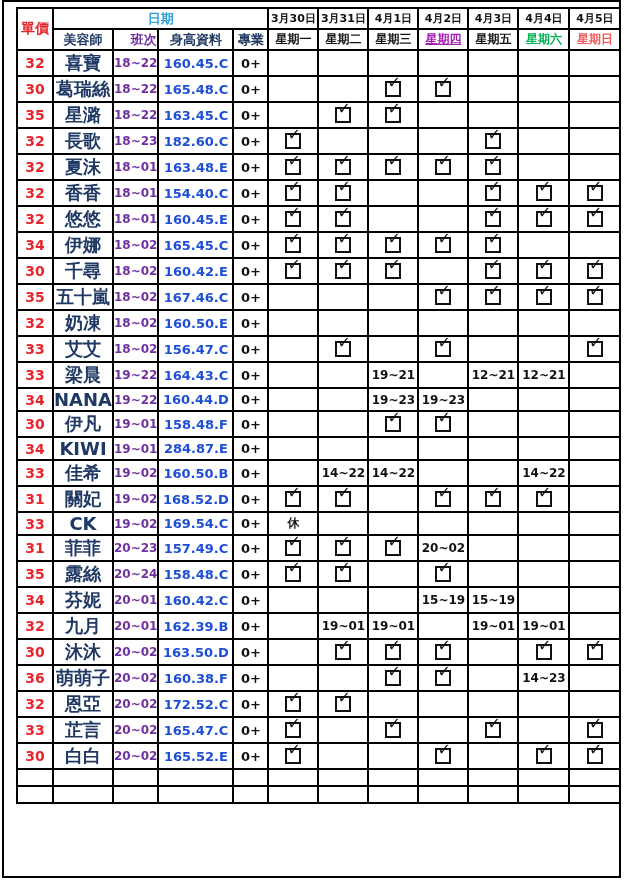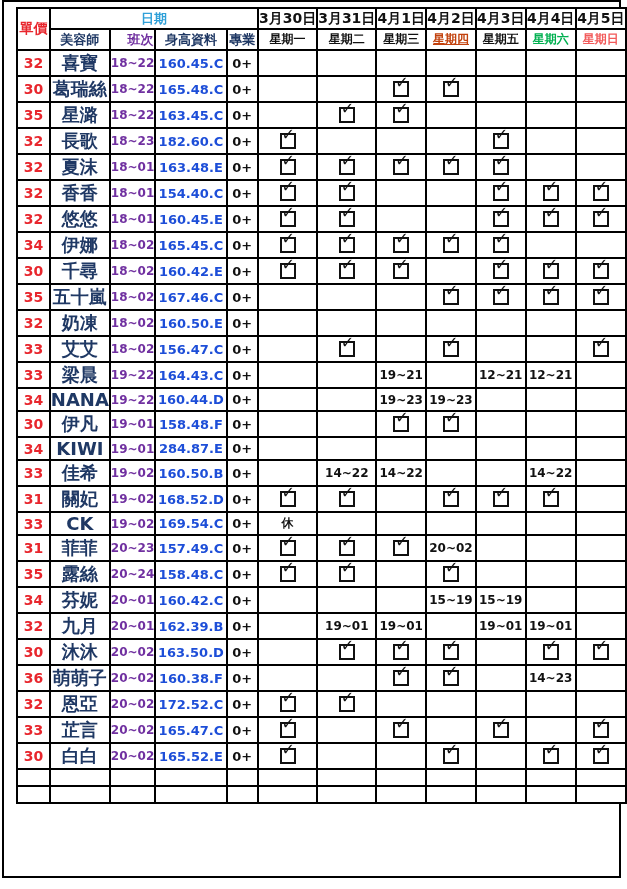--- a/index.html
+++ b/index.html
@@ -21,21 +21,21 @@
     border:2px solid #000000; padding:0; text-align:center; vertical-align:middle;
     overflow:hidden; white-space:nowrap; box-sizing:border-box;
   }
   thead tr { height:21px; }
   tbody tr { height:17px; }
   th { font-weight:bold; }
   .h-price   { color:#e8262d; font-size:14px; }
   .h-date    { color:#2fa0d8; font-size:13px; }
   .h-col     { color:#1f3864; font-size:13px; }
   .h-col.purple { color:#7030a0;padding-left:16px; }
-  .h-daydate { color:#111111; font-size:14px; }
+  .h-daydate { color:#111111; font-size:11px; }
   .h-weekday { font-size:12px; }
   td.price { color:#e8262d; font-weight:bold; font-size:14px; }
   td.name  { color:#1f3864; font-weight:bold; font-size:18px; }
   td.shift { color:#7030a0; font-weight:bold; font-size:12px; }
   td.stats { color:#1d4ed8; font-weight:bold; font-size:13px; }
   td.pro   { color:#111111; font-weight:bold; font-size:13px; }
   td.day   { color:#111111; font-weight:bold; font-size:12px; }
   .cb {
     display:inline-block; position:relative; width:12px; height:12px;
     border:2px solid #111111; background:#ffffff; vertical-align:middle;
@@ -78,21 +78,21 @@
         <th class="h-daydate">4月5日</th>
       </tr>
     <tr id="head-row-2">
       <th class="h-col">美容師</th>
       <th class="h-col purple">班次</th>
       <th class="h-col">身高資料</th>
       <th class="h-col">專業</th>
     <th class="h-weekday" style="color: rgb(17, 17, 17);">星期一</th>
         <th class="h-weekday" style="color: rgb(17, 17, 17);">星期二</th>
         <th class="h-weekday" style="color: rgb(17, 17, 17);">星期三</th>
-        <th class="h-weekday" style="color: #c2410c; text-decoration: underline;">星期四</th>
+        <th class="h-weekday" style="color: #a21caf; text-decoration: underline;">星期四</th>
         <th class="h-weekday" style="color: rgb(17, 17, 17);">星期五</th>
         <th class="h-weekday" style="color: rgb(0, 176, 80);">星期六</th>
         <th class="h-weekday" style="color: rgb(242, 90, 90);">星期日</th>
       </tr>
   </thead>
   <tbody id="table-body">
       <tr>
         <td class="price">32</td>
         <td class="name">喜寶</td>
         <td class="shift">18~22</td>

